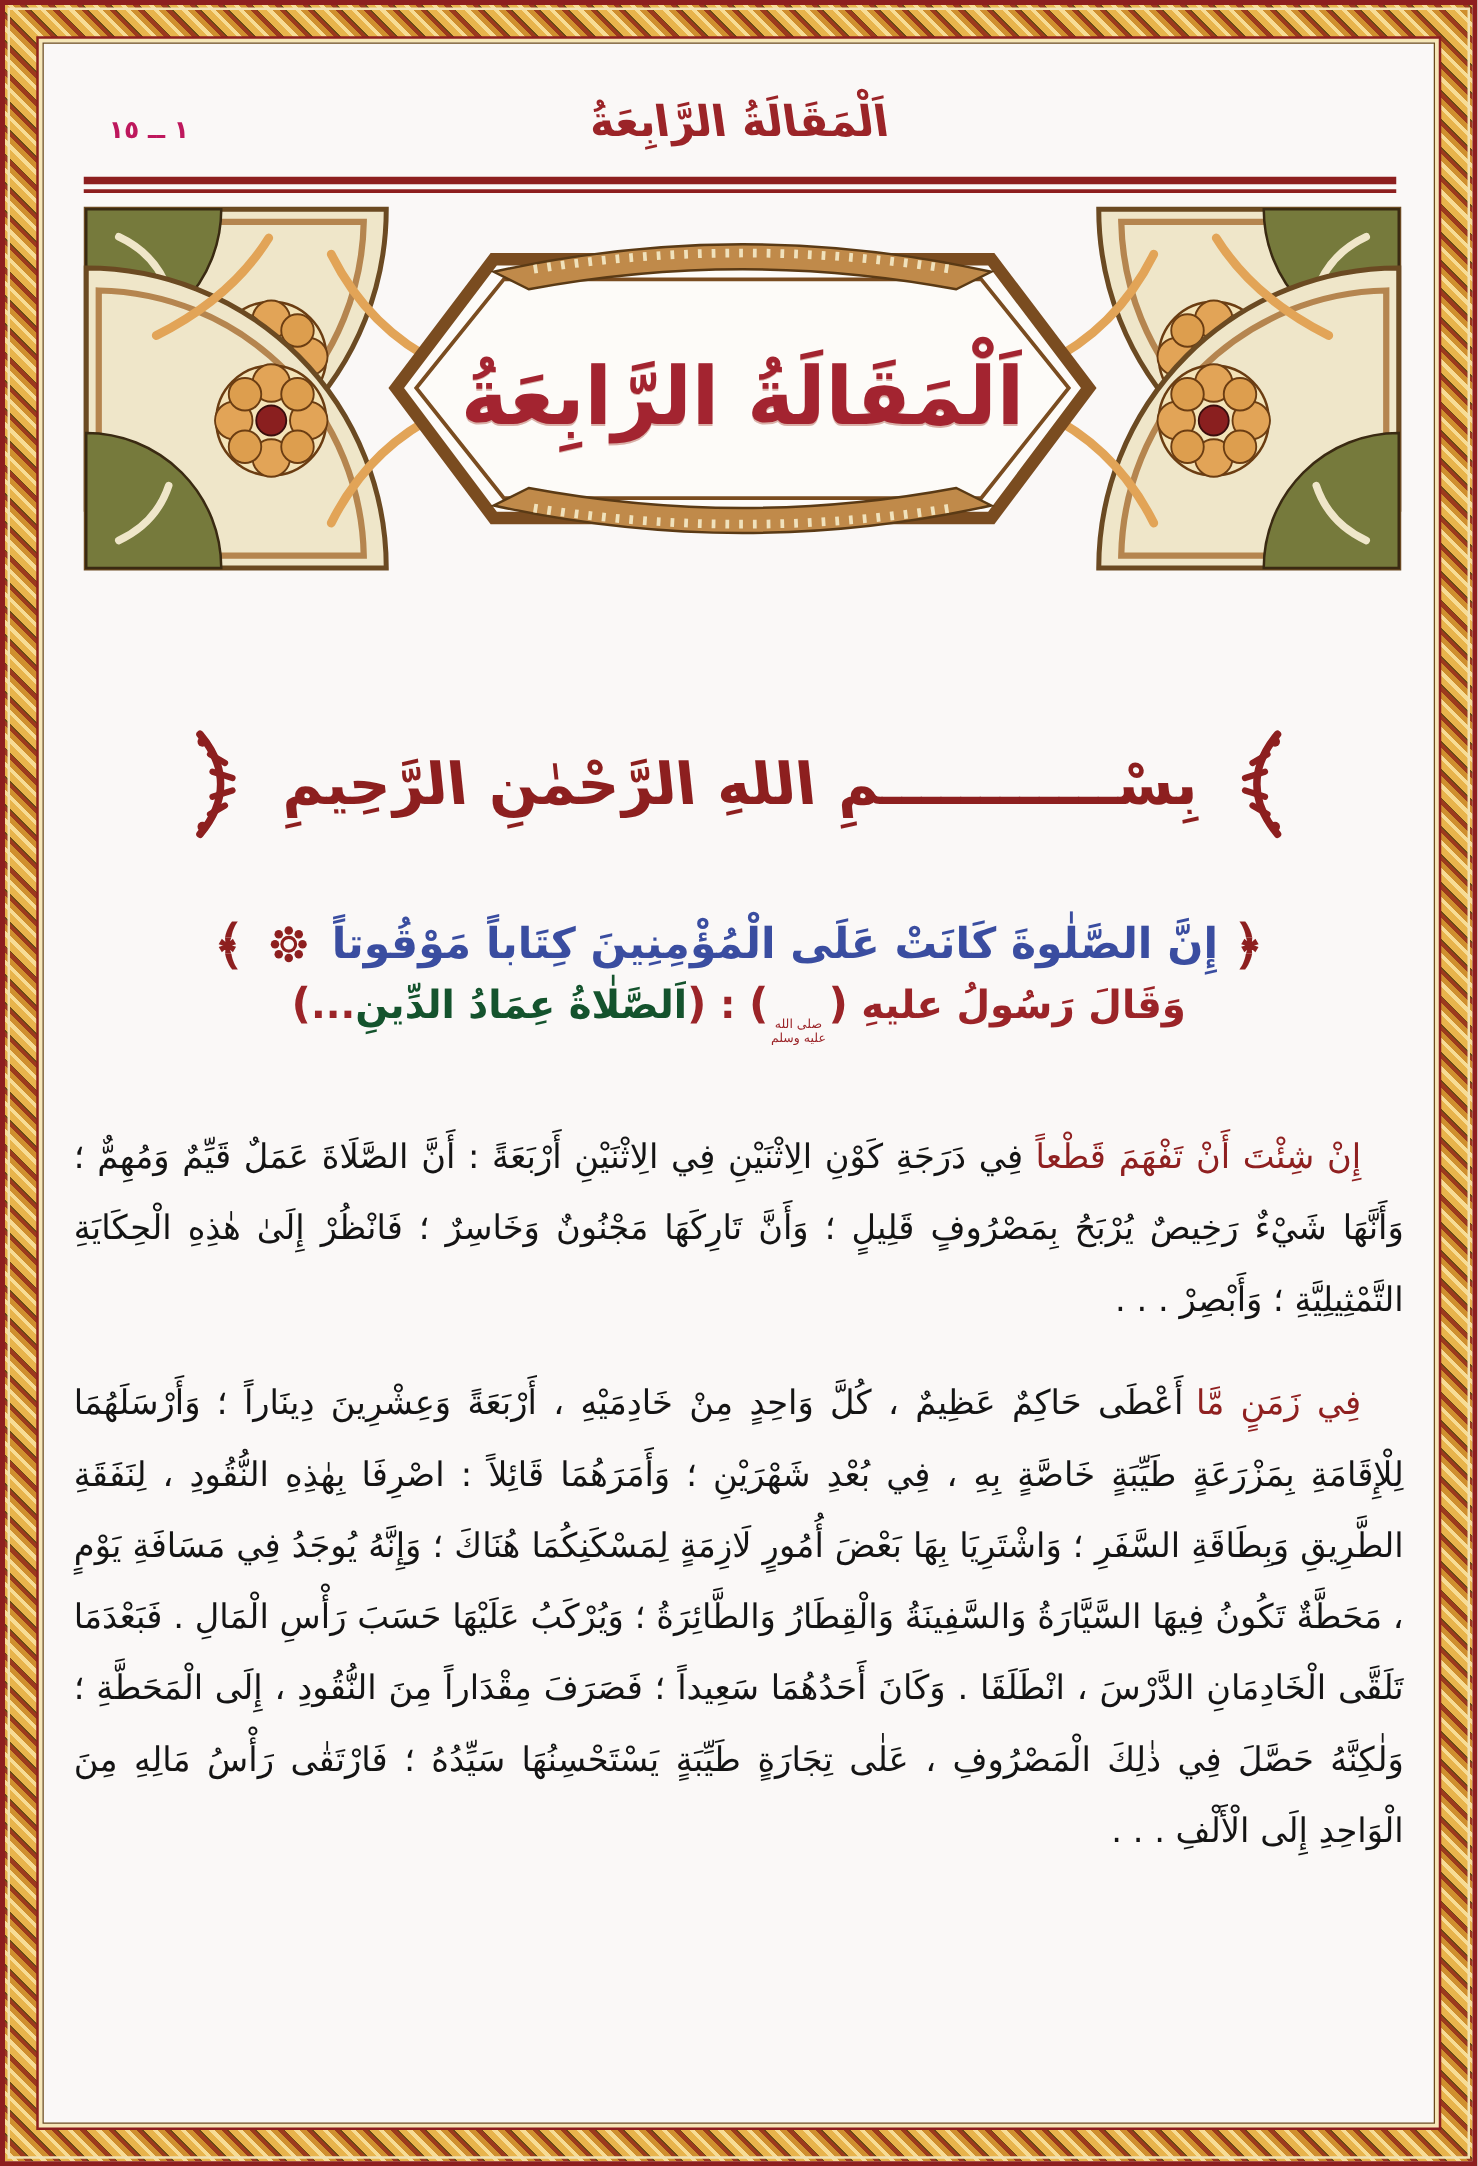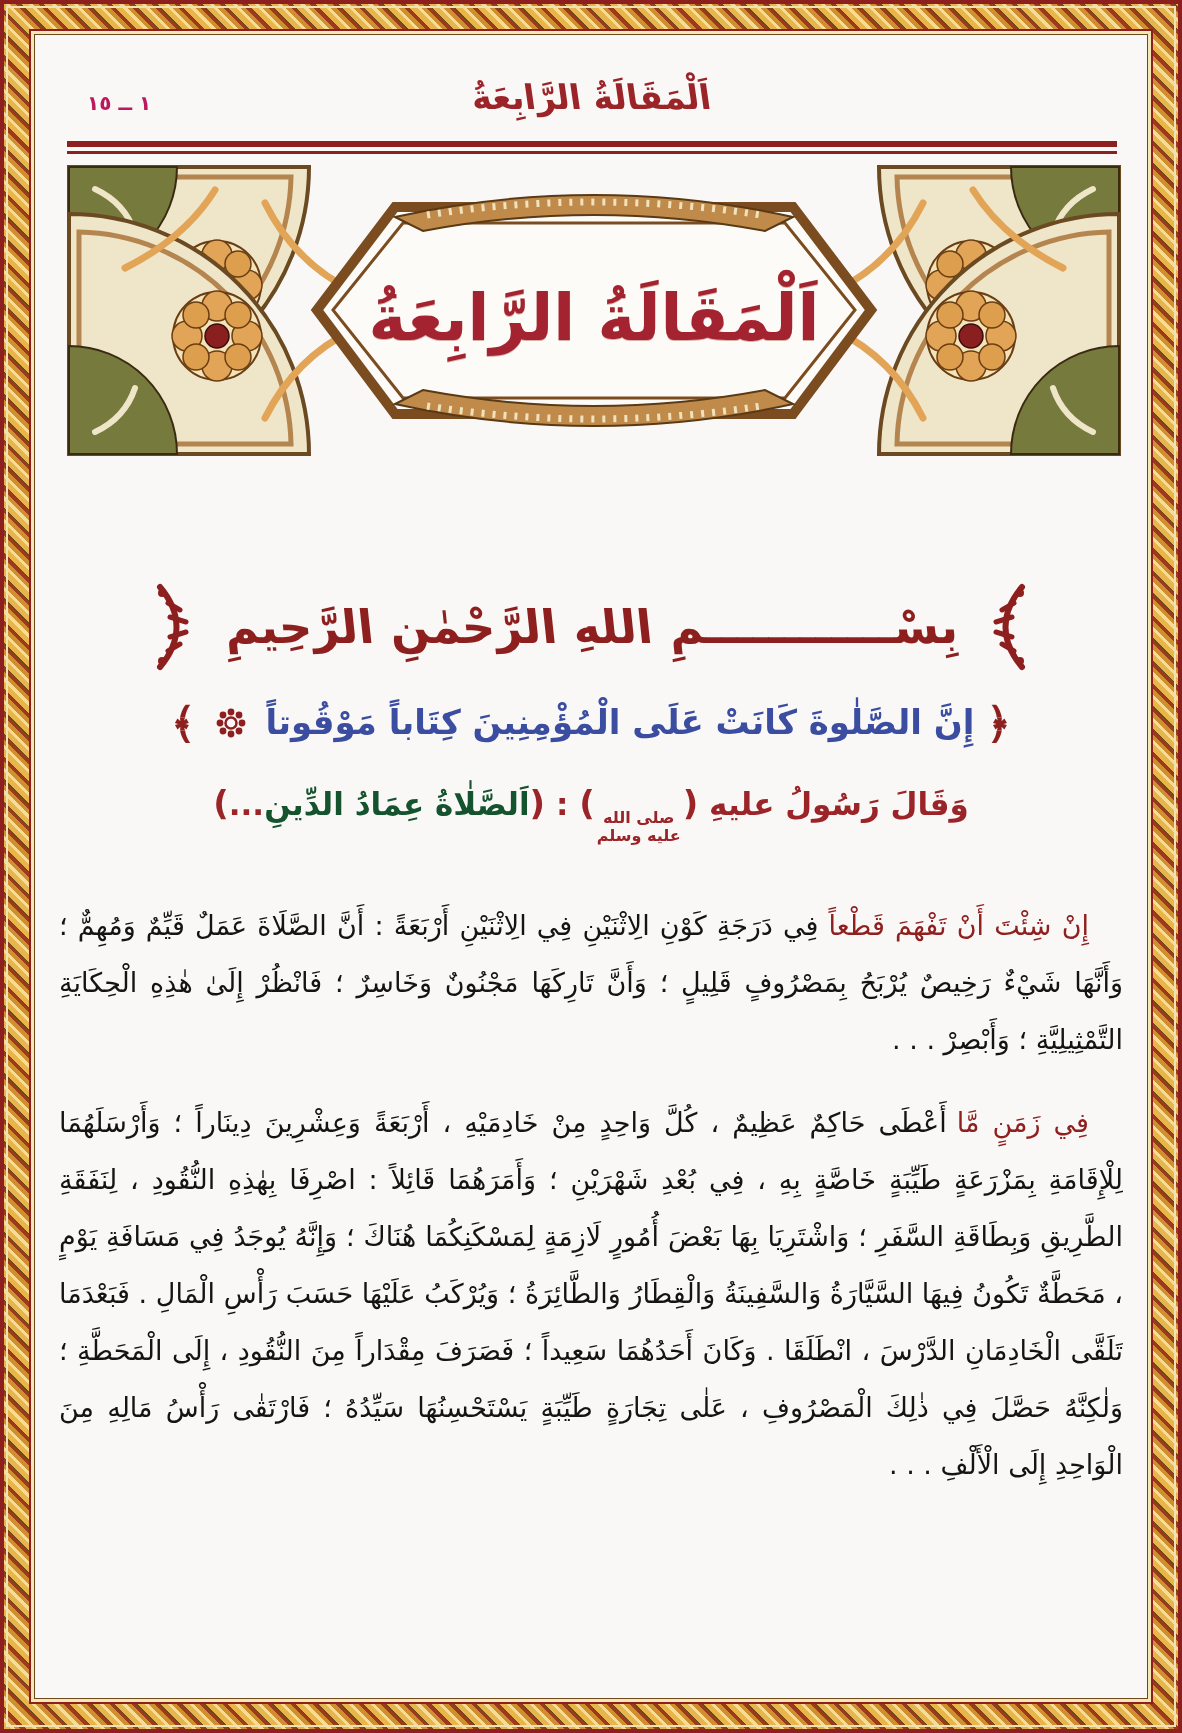--- a/index.html
+++ b/index.html
@@ -61,39 +61,39 @@
     position:absolute; top:548px; left:0; right:0;
     display:flex; align-items:center; justify-content:center; gap:26px;
     color:#8d1f1f;
   }
   .basmala-text{
     font-size:46px; font-weight:bold; direction:rtl;
     transform:skewX(6deg);
   }
   
   .verse-row{
-    position:absolute; top:664px; left:0; right:0;
+    position:absolute; top:696px; left:0; right:0;
     text-align:center; direction:rtl;
     font-weight:bold; font-size:34px;
   }
   .verse-bracket{color:#8d1f1f; font-size:42px; vertical-align:-4px;}
   .verse-text{color:#3a4da0;}
   .rosette{display:inline-block; vertical-align:-4px; margin:0 8px;}
   
   .hadith-row{
     position:absolute; top:748px; left:0; right:0;
     text-align:center; direction:rtl;
     font-weight:bold; font-size:31px; color:#9b2428;
   }
   .hadith-row .blue{color:#14532d;}
   .paren{color:#9b2428; font-size:34px;}
   .salawat{
     display:inline-flex; flex-direction:column;
-    font-size:16px; line-height:1.1; text-align:center;
-    vertical-align:-8px; color:#9b2428; font-weight:bold;
+    font-size:10px; line-height:1.1; text-align:center;
+    vertical-align:-8px; color:#9b2428; font-weight:normal;
     margin:0 2px;
   }
   
   .body-text{
     position:absolute; top:862px; left:24px; right:24px; bottom:8px;
     direction:rtl; text-align:justify;
     font-size:27px; font-weight:normal; color:#141414;
     line-height:57px;
     overflow:hidden;
   }

